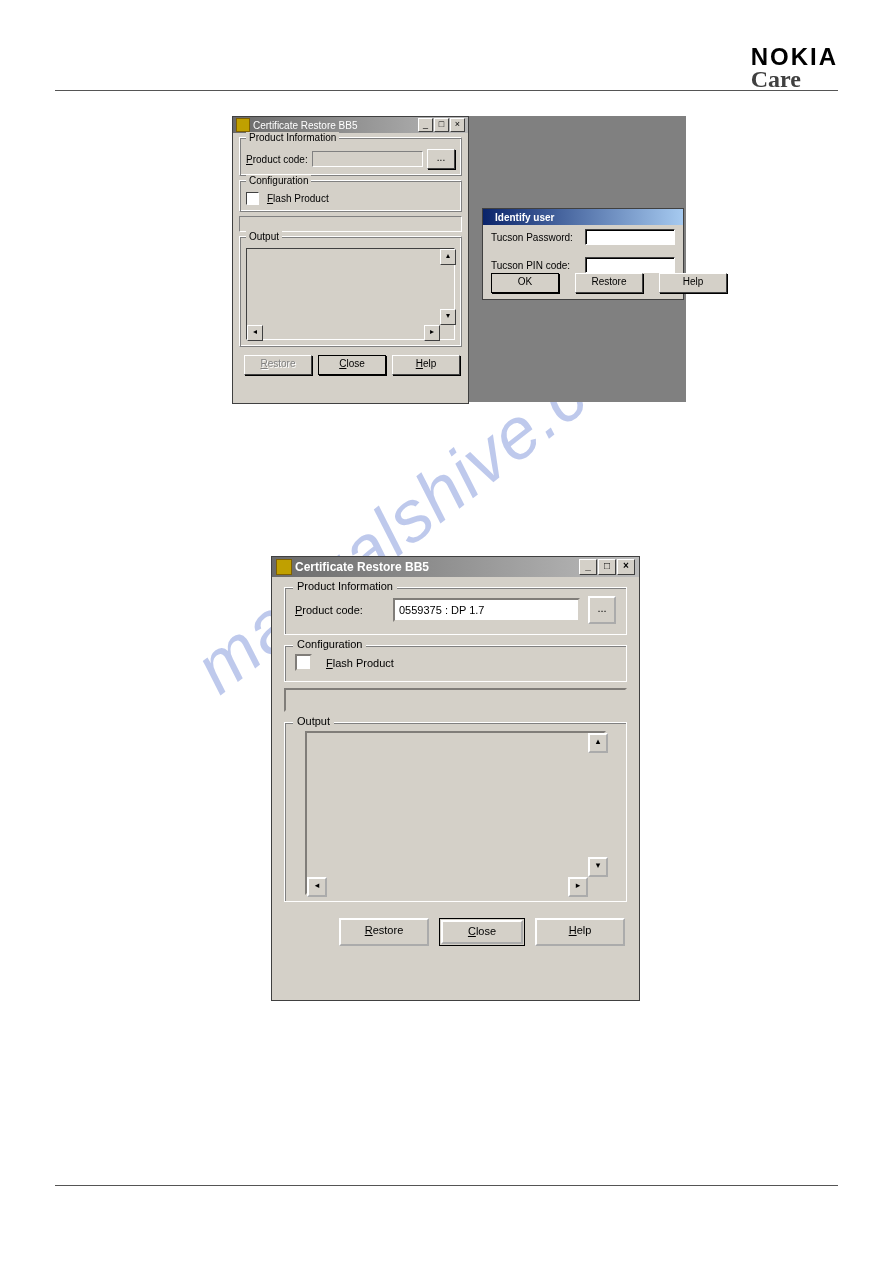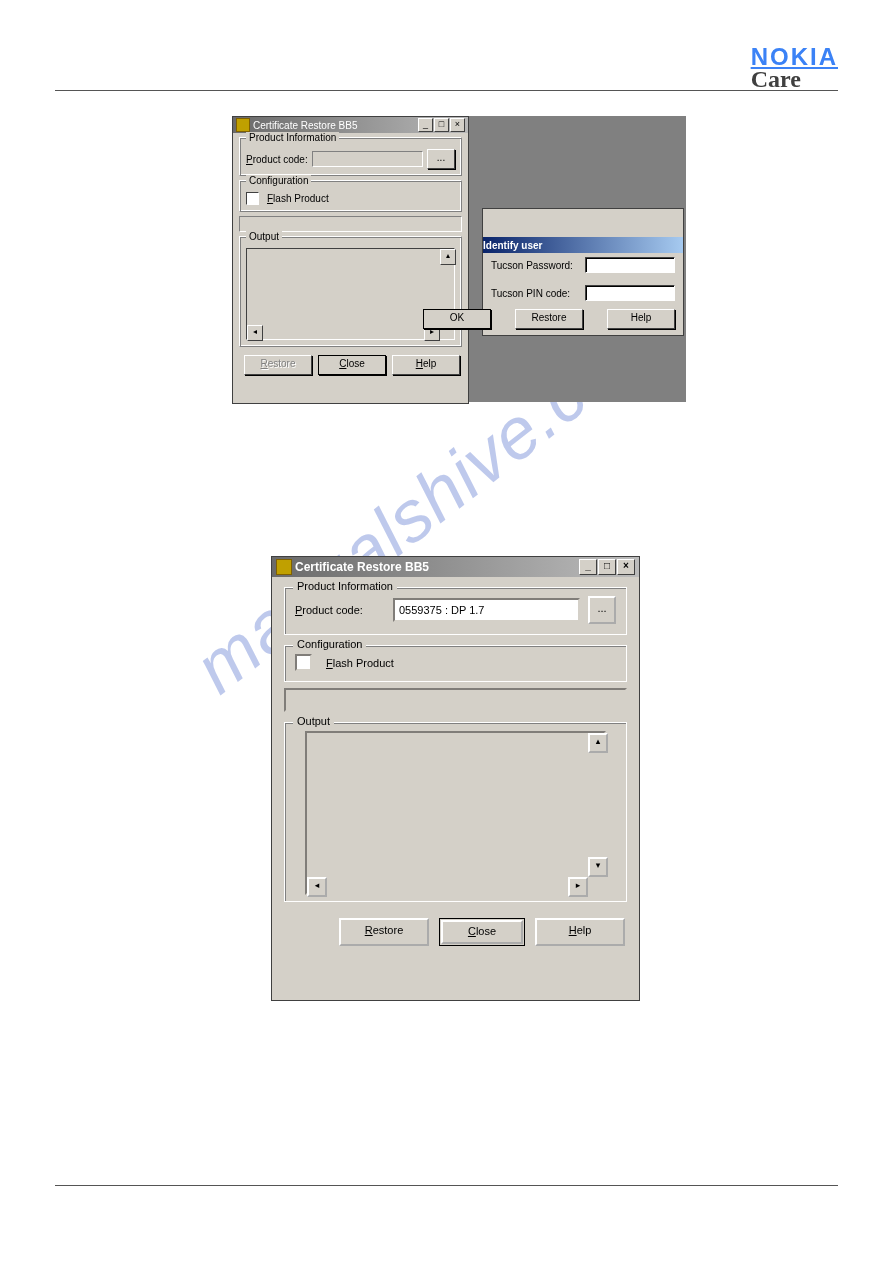--- a/index.html
+++ b/index.html
@@ -17,24 +17,23 @@
   .logo {
     position: absolute;
     top: 45px;
     right: 55px;
     text-align: left;
     line-height: 1;
   }
   .logo .nokia {
     font-weight: 900;
     font-size: 24px;
-    color: #3b82f6;
+    color: #000000;
     letter-spacing: 2px;
     font-family: Arial, sans-serif;
-    text-decoration: underline;
   }
   .logo .care {
     font-weight: 900;
     font-size: 24px;
     color: #404040;
     font-family: Liberation Serif, serif;
     margin-top: -2px;
   }
   .hr-top {
     position: absolute;
@@ -76,25 +75,24 @@
     padding: 0 3px;
     font-size: 10px;
     justify-content: space-between;
   }
   .titlebar-blue {
     height: 16px;
     background: linear-gradient(90deg, #0a246a, #a6caf0);
     color: #fff;
     display: flex;
     align-items: center;
-    padding: 0 0;
+    padding: 0 12px;
     font-size: 10px;
     font-weight: 700;
     justify-content: space-between;
-    margin-top: 28px;
   }
   .title-icons { display:flex; gap:1px; }
   .title-icon {
     width: 13px; height: 12px;
     background: #d4d0c8;
     border: 1px solid #fff;
     border-right-color:#404040;
     border-bottom-color:#404040;
     font-size: 9px;
     line-height: 10px;
@@ -389,25 +387,25 @@
 
   <div class="win-small" style="left:250px;top:92px;width:200px;">
     <div class="titlebar-blue">
       <span>Identify user</span>
     </div>
     <div style="padding:8px 8px 6px 8px;">
       <div class="row-s" style="margin-bottom:16px">
         <span class="lbl-s" style="width:90px">Tucson Password:</span>
         <div class="input-sunken"></div>
       </div>
-      <div class="row-s" style="margin-bottom:8px">
+      <div class="row-s" style="margin-bottom:0">
         <span class="lbl-s" style="width:90px">Tucson PIN code:</span>
         <div class="input-sunken"></div>
       </div>
-      <div style="display:flex;justify-content:flex-end;gap:24px">
+      <div style="display:flex;justify-content:flex-start;gap:16px">
         <div class="btn-s" style="border:1px solid #000">OK</div>
         <div class="btn-s">Restore</div>
         <div class="btn-s">Help</div>
       </div>
     </div>
   </div>
 </div>
 
 <div class="shot2">
   <div class="titlebar2">

